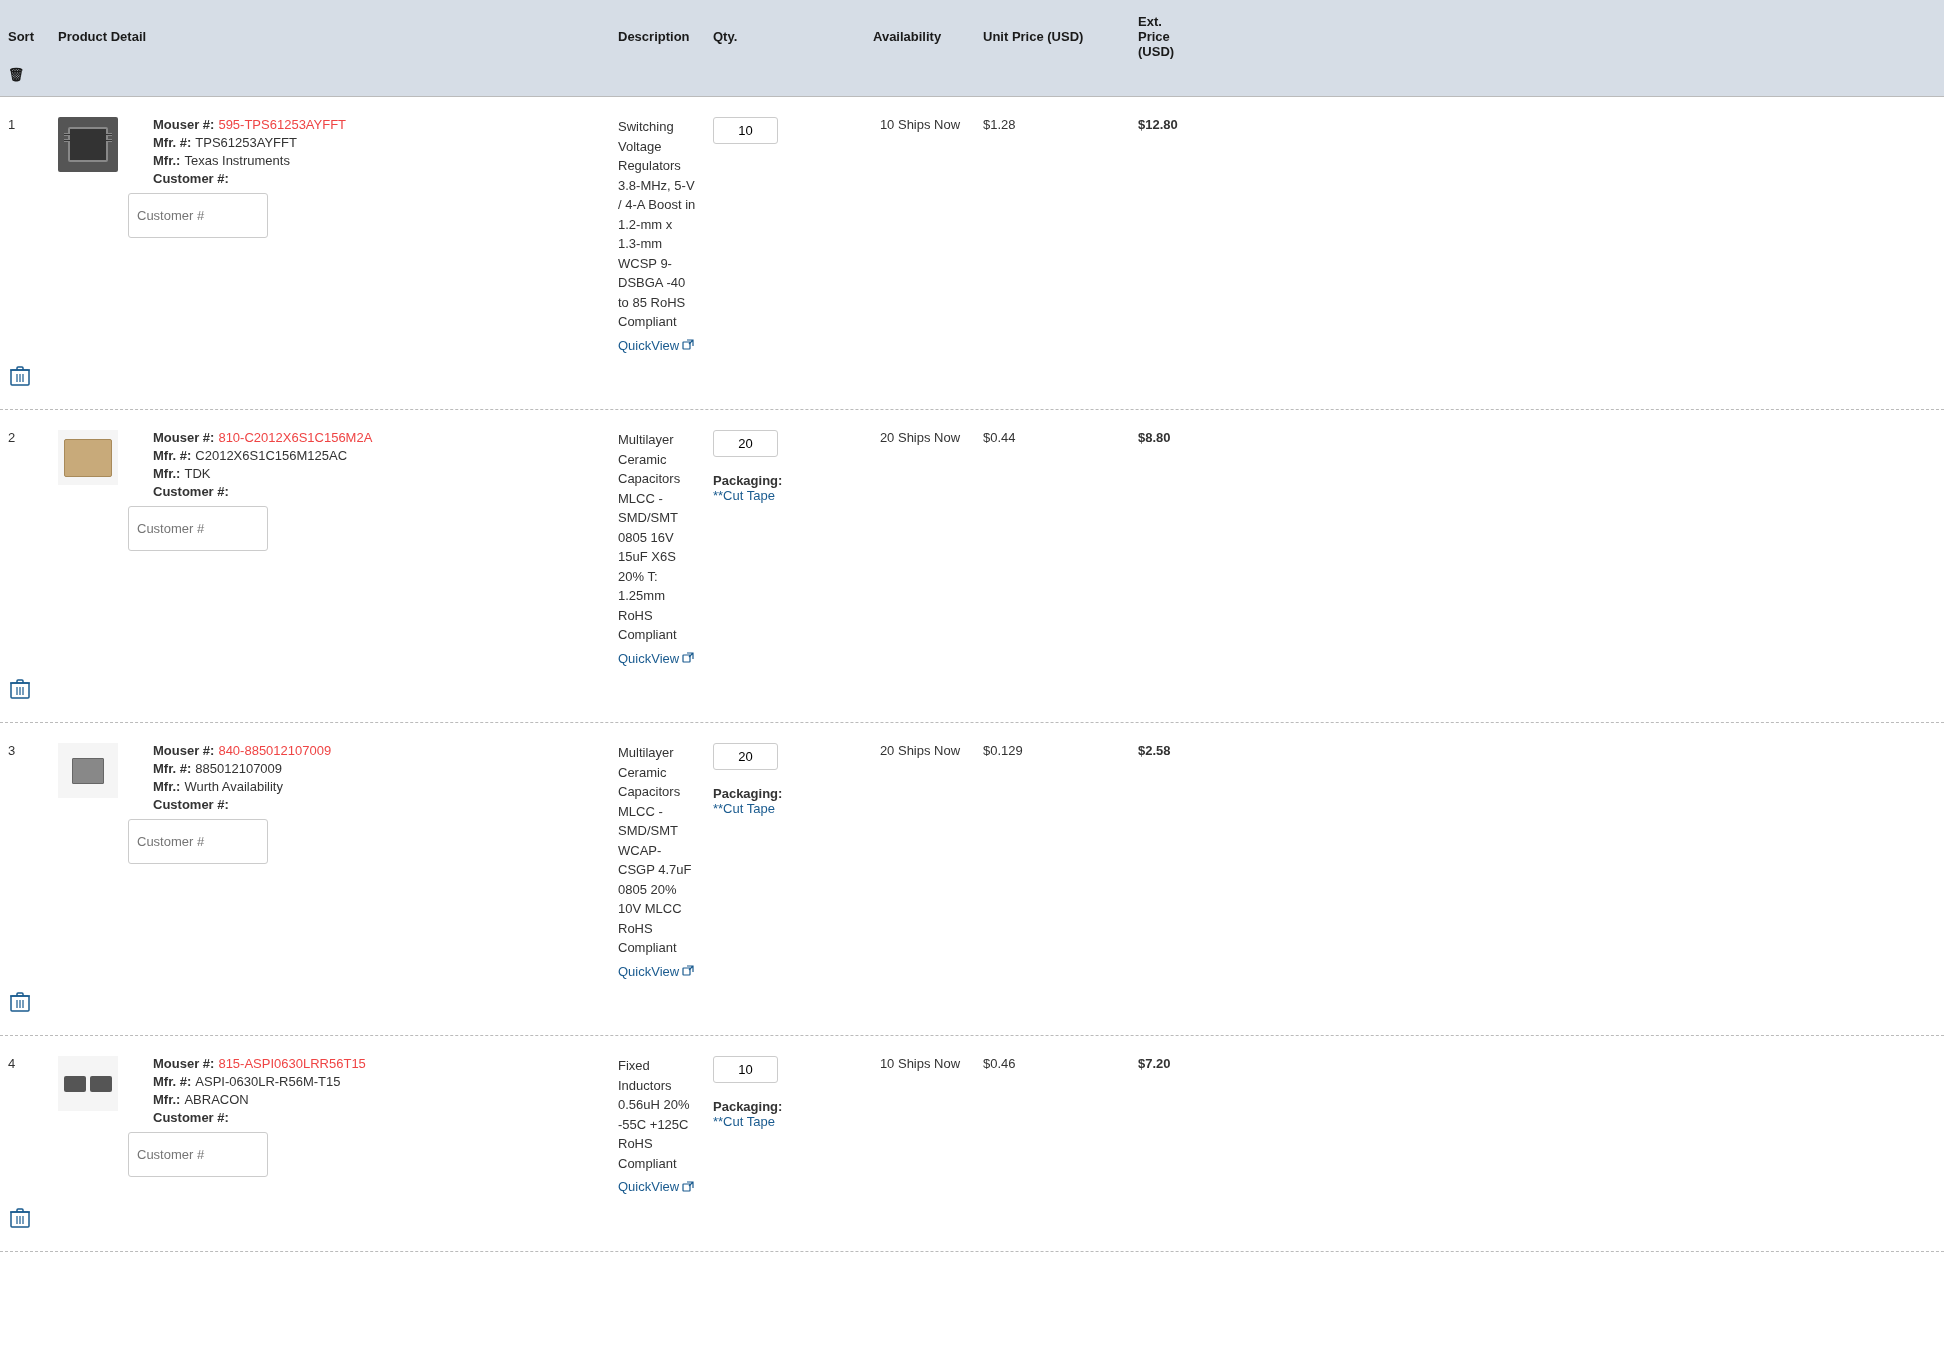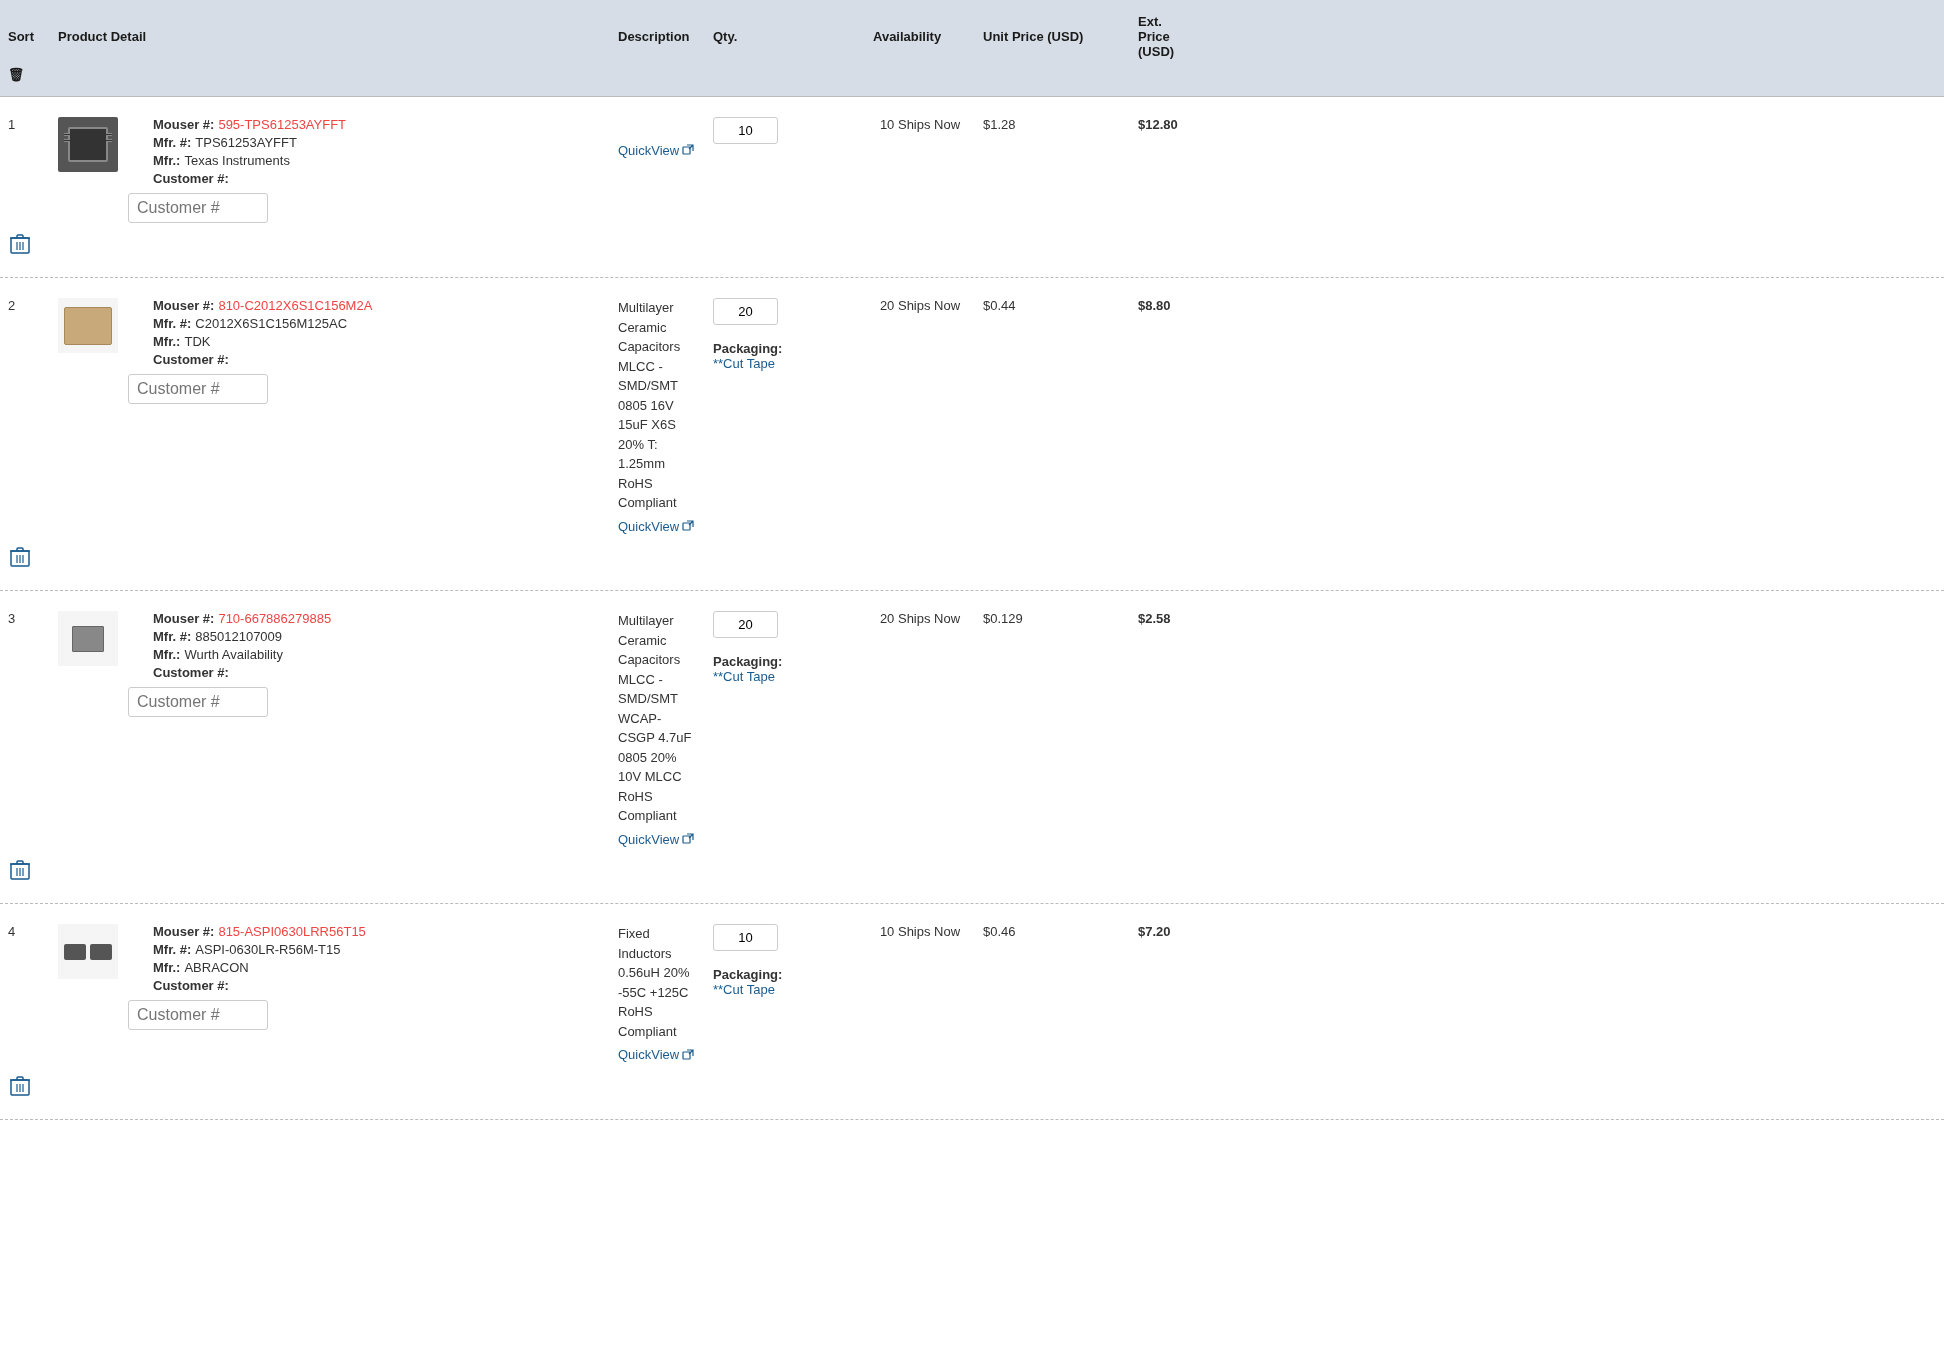--- a/index.html
+++ b/index.html
@@ -65,22 +65,22 @@
 
     .mouser-link {
       color: #ef4444;
       text-decoration: none;
       font-size: 13px;
     }
 
     .customer-input {
       border: 1px solid #ccc;
       border-radius: 3px;
-      padding: 5px 8px;
-      font-size: 16px;
+      padding: 14px 8px;
+      font-size: 13px;
       color: #0f766e;
       width: 140px;
       margin-top: 4px;
       background: #fff;
     }
 
     .description-cell {
       font-size: 13px;
       line-height: 1.5;
     }
@@ -172,21 +172,21 @@
           <span class="label-bold">Mfr.:</span>
           <span>Texas Instruments</span>
         </div>
         <div class="label-line">
           <span class="label-bold">Customer #:</span>
         </div>
         <input type="text" class="customer-input" placeholder="Customer #" style="">
       </div>
     </div>
     <div class="cell description-cell">
-      <br>
+      <span>Switching Voltage Regulators 3.8-MHz, 5-V / 4-A Boost in 1.2-mm x 1.3-mm WCSP 9-DSBGA -40 to 85 RoHS Compliant</span><br>
       <a href="#" class="quickview-link">
         QuickView
         <svg width="12" height="12" viewBox="0 0 12 12">
           <rect x="1" y="3" width="7" height="7" rx="0.5" fill="none" stroke="#1a5b8f" stroke-width="1.2"></rect>
           <path d="M5 1h6v6M7 5L11 1" stroke="#1a5b8f" stroke-width="1.2" fill="none"></path>
         </svg>
       </a>
     </div>
     <div class="cell">
       <input type="text" class="qty-input" value="10" style="">
@@ -281,21 +281,21 @@
     <div class="cell row-num">3</div>
     <div class="product-detail-cell" style="grid-column: span 2;">
       <div>
           <div style="width:60px;height:55px;background:#f5f5f5;display:flex;align-items:center;justify-content:center;">
       <div style="width:32px;height:26px;background:#888;border:1px solid #666;border-radius:1px;"></div>
     </div>
         </div>
       <div class="product-info">
         <div class="label-line">
           <span class="label-bold">Mouser #:</span>
-          <a href="#" class="mouser-link">710-667886279885</a>
+          <a href="#" class="mouser-link">840-885012107009</a>
         </div>
         <div class="label-line">
           <span class="label-bold">Mfr. #:</span>
           <span>885012107009</span>
         </div>
         <div class="label-line">
           <span class="label-bold">Mfr.:</span>
           <span>Wurth Availability</span>
         </div>
         <div class="label-line">

